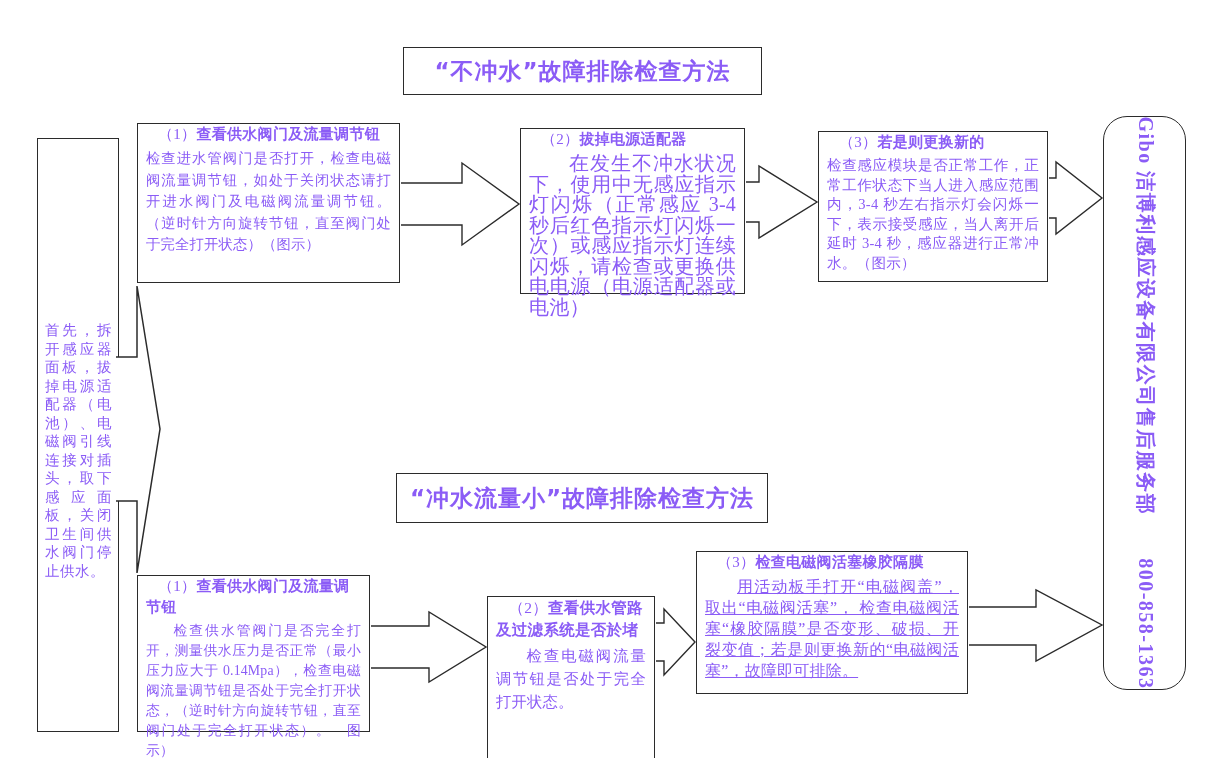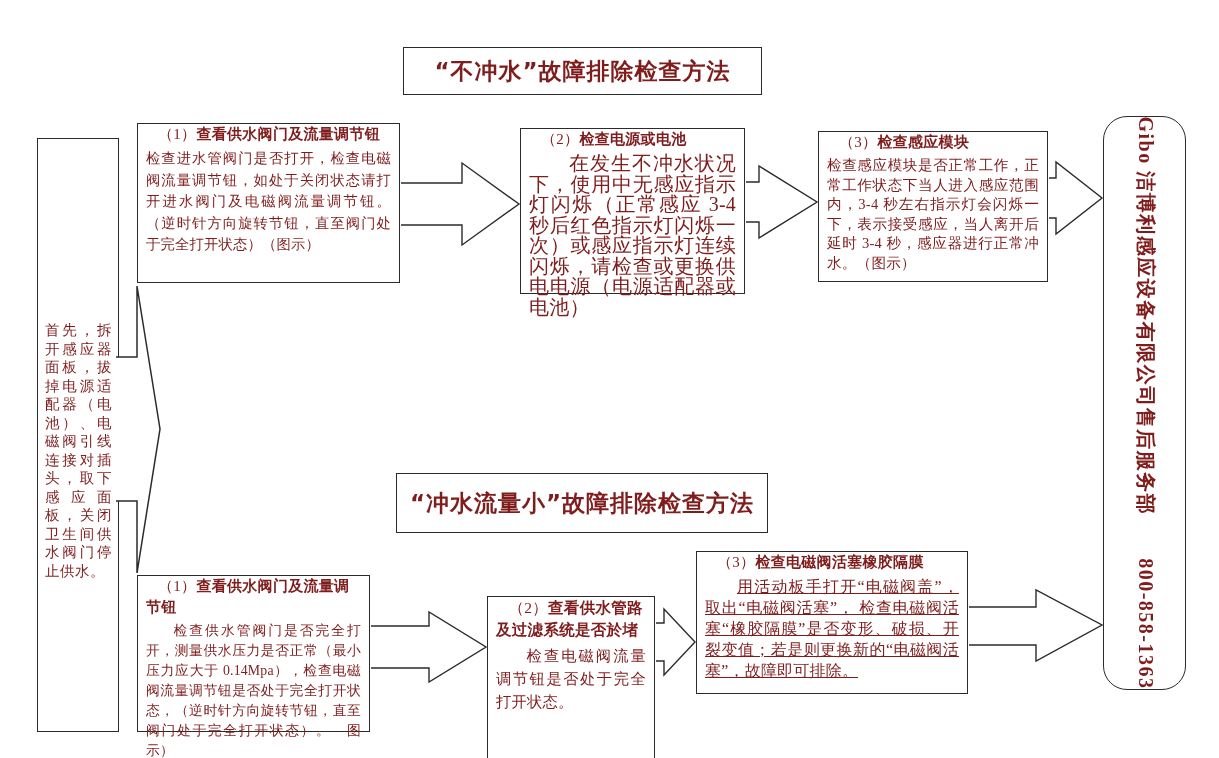--- a/index.html
+++ b/index.html
@@ -1,17 +1,17 @@
 <!DOCTYPE html>
 <html><head>
 <meta charset="utf-8">
 <style>
   html,body{margin:0;padding:0;background:#fff;}
   .canvas{position:relative;width:1219px;height:758px;background:#ffffff;overflow:hidden;
-          font-family:"Liberation Serif","DejaVu Serif",serif;color:#7f1d1d;}
+          font-family:"Liberation Serif","DejaVu Serif",serif;color:#8b5cf6;}
   .box{position:absolute;border:1.5px solid #2b2b2b;background:#fff;box-sizing:border-box;}
   .titlebox{display:flex;align-items:center;justify-content:center;
             font-family:"DejaVu Sans","Liberation Sans",sans-serif;
             font-weight:bold;font-size:23px;letter-spacing:1px;}
   .step{padding:0 8px 6px 8px;}
   .step-title{font-size:15px;line-height:21px;margin-bottom:3px;text-indent:0.8em;
               font-family:"DejaVu Sans","Liberation Sans",sans-serif;font-weight:bold;letter-spacing:0.3px;}
   .step-num{font-weight:normal;font-family:"Liberation Serif","DejaVu Serif",serif;}
   .step-body{font-size:14.3px;line-height:21.5px;text-align:justify;letter-spacing:0.2px;}
   .indent .step-body{text-indent:2em;}
@@ -26,45 +26,45 @@
 </style>
 </head>
 <body>
 
 <div class="canvas">
 
   <div class="box titlebox" style="left:403px;top:47px;width:359px;height:48px;">
     <span>“不冲水”故障排除检查方法</span>
   </div>
 
-  <div class="box titlebox" style="left:396px;top:473px;width:372px;height:60px;">
+  <div class="box titlebox" style="left:396px;top:473px;width:372px;height:50px;">
     <span>“冲水流量小”故障排除检查方法</span>
   </div>
 
   <div class="note-box" style="left:37px;top:138px;width:82px;height:594px;">
     <div class="note-text">首先，拆开感应器面板，拔掉电源适配器（电池）、电磁阀引线连接对插头，取下感应面板，关闭卫生间供水阀门停止供水。</div>
   </div>
 
   <div class="box step" style="left:137px;top:123px;width:263px;height:160px;">
     <div class="step-title">
       <span class="step-num">（1）</span><span>查看供水阀门及流量调节钮</span>
     </div>
     <div class="step-body">检查进水管阀门是否打开，检查电磁阀流量调节钮，如处于关闭状态请打开进水阀门及电磁阀流量调节钮。（逆时针方向旋转节钮，直至阀门处于完全打开状态）（图示）</div>
   </div>
 
   <div class="box step indent" style="left:520px;top:128px;width:225px;height:166px;">
     <div class="step-title">
-      <span class="step-num">（2）</span><span>检查电源或电池</span>
+      <span class="step-num">（2）</span><span>拔掉电源适配器</span>
     </div>
     <div class="step-body" style="font-size:20px;line-height:20.5px;">在发生不冲水状况下，使用中无感应指示灯闪烁（正常感应 3-4 秒后红色指示灯闪烁一次）或感应指示灯连续闪烁，请检查或更换供电电源（电源适配器或电池）</div>
   </div>
 
   <div class="box step" style="left:818px;top:131px;width:230px;height:151px;">
     <div class="step-title">
-      <span class="step-num">（3）</span><span>检查感应模块</span>
+      <span class="step-num">（3）</span><span>若是则更换新的</span>
     </div>
     <div class="step-body" style="font-size:14.6px;line-height:19.5px;">检查感应模块是否正常工作，正常工作状态下当人进入感应范围内，3-4 秒左右指示灯会闪烁一下，表示接受感应，当人离开后延时 3-4 秒，感应器进行正常冲水。（图示）</div>
   </div>
 
   <div class="box step indent" style="left:137px;top:575px;width:233px;height:157px;">
     <div class="step-title">
       <span class="step-num">（1）</span><span>查看供水阀门及流量调节钮</span>
     </div>
     <div class="step-body" style="font-size:13.8px;line-height:20px;">检查供水管阀门是否完全打开，测量供水压力是否正常（最小压力应大于 0.14Mpa），检查电磁阀流量调节钮是否处于完全打开状态，（逆时针方向旋转节钮，直至阀门处于完全打开状态）。　图示）</div>
   </div>

